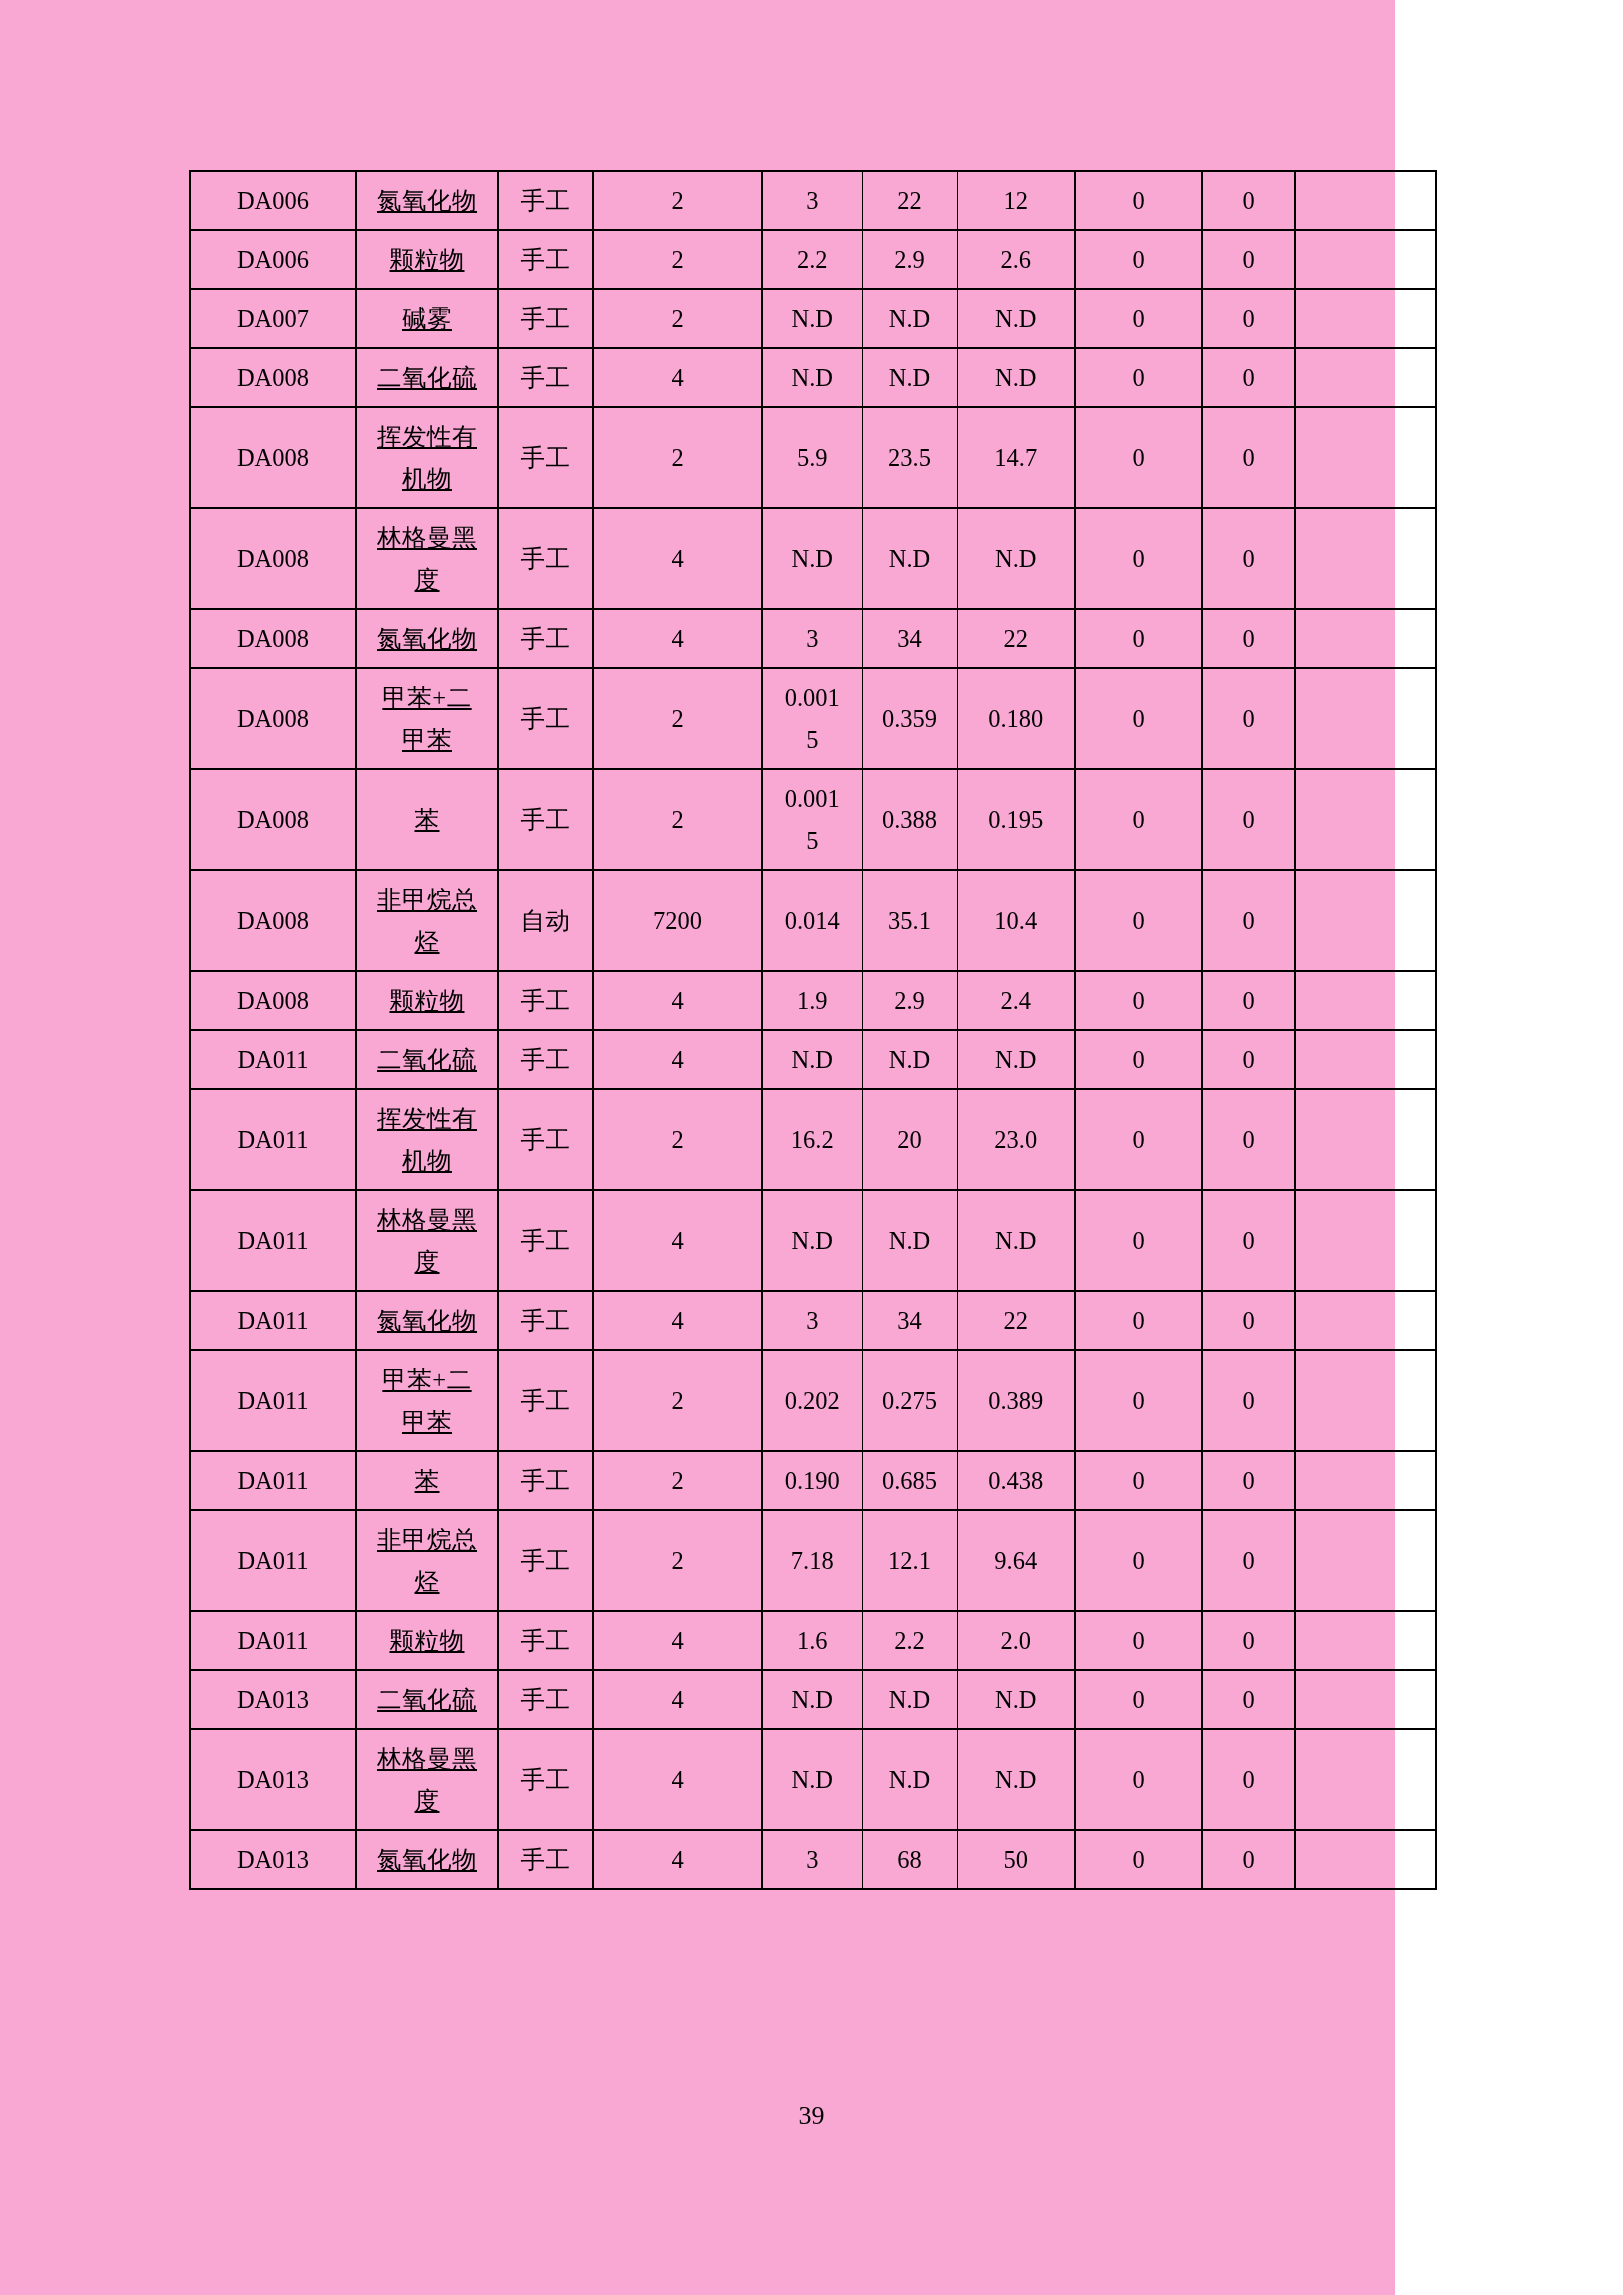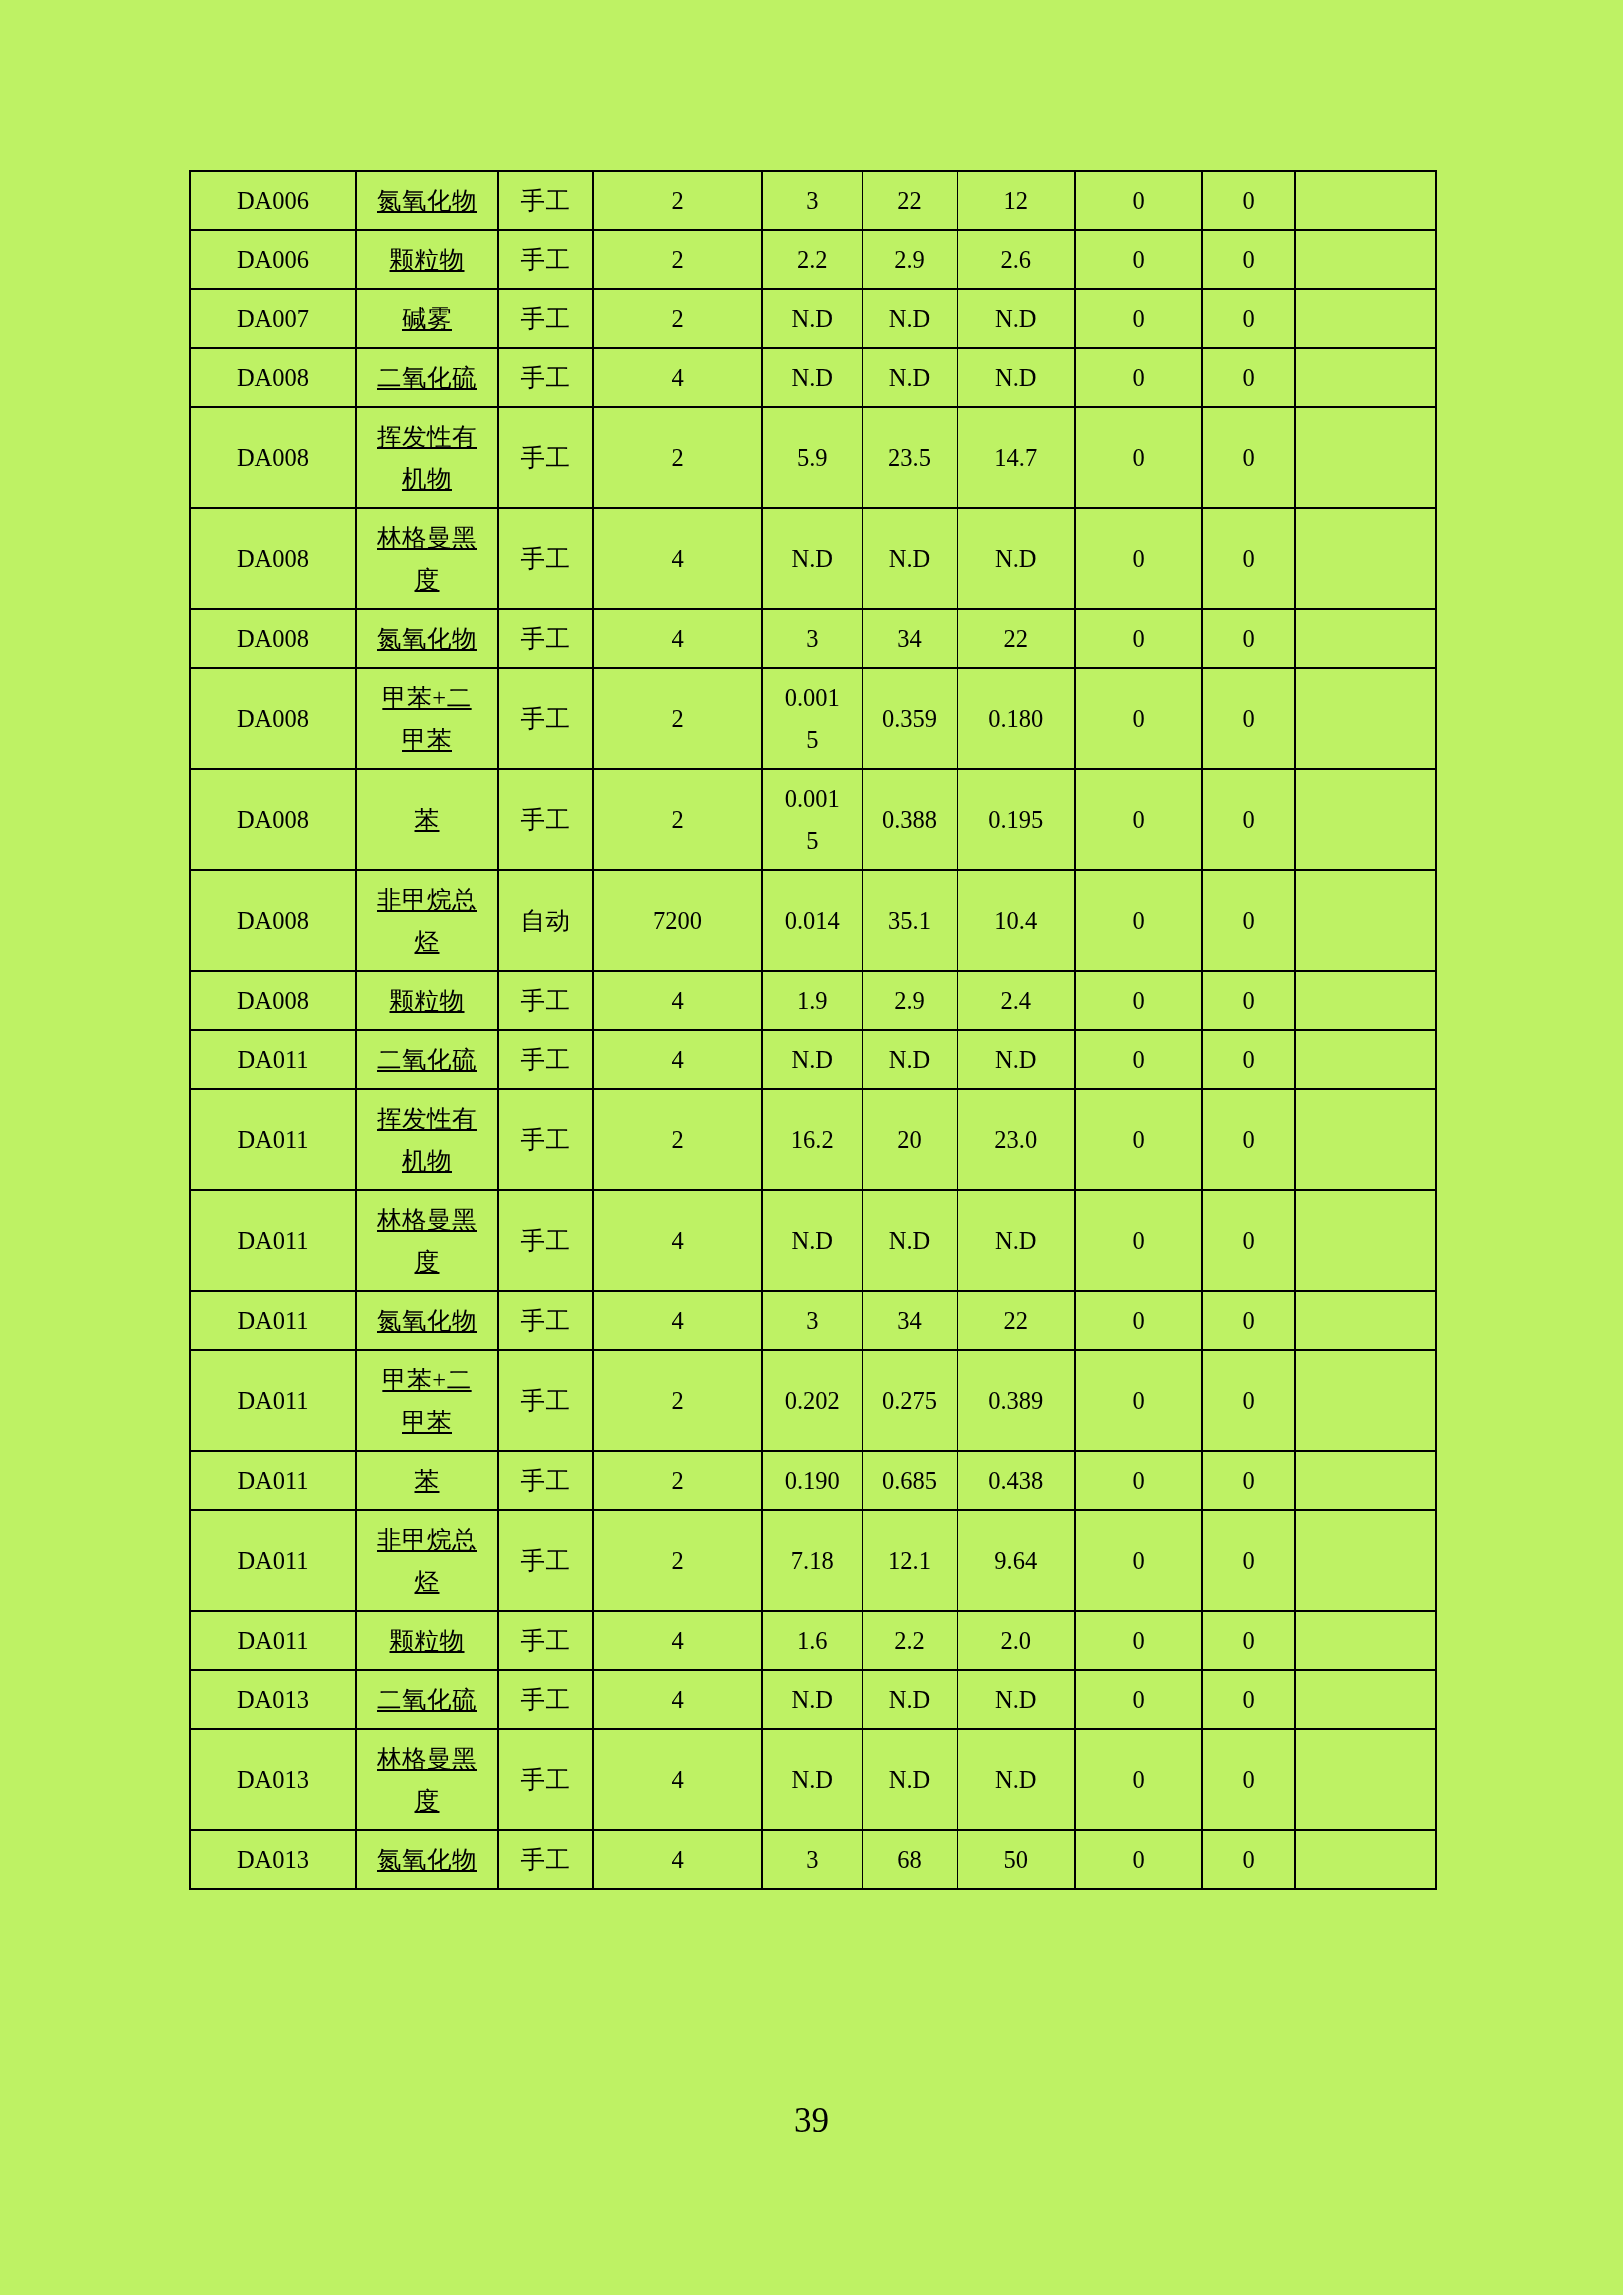--- a/index.html
+++ b/index.html
@@ -1,18 +1,18 @@
 <!DOCTYPE html>
 <html style="font-size:8.2px"><head>
 <meta charset="utf-8">
 <style>
   html, body { margin:0; padding:0; background:#ffffff; }
   body { width:1623px; height:2295px; position:relative; overflow:hidden;
          font-family:"DejaVu Serif","Liberation Serif",serif; color:#000; }
-  #page { position:absolute; left:0; top:0; width:1623px; height:2295px; background:#bef264; }
+  #page { position:absolute; left:0; top:0; width:1395px; height:2295px; background:#f9a8d4; }
   table.data {
     position:absolute; left:189px; top:170px;
     border-collapse:collapse; table-layout:fixed;
     width:1245px;
   }
   table.data td {
     border:2px solid #000;
     text-align:center; vertical-align:middle;
     padding:0 3.1px;
     font-size:24.5px; line-height:42px;
@@ -20,21 +20,21 @@
     overflow:hidden; word-break:break-all;
   }
   table.data td.num { border-left-width:1.5px; border-right-width:1.5px; }
   tr.single td { height:57px; }
   tr.double td { height:99px; }
   td.cjk { font-family:"DejaVu Sans","Liberation Sans",sans-serif; font-size:25.6px; letter-spacing:0.5px; }
   td.cjk .l { display:block;text-decoration:underline; }
   td.wrapnum .l { display:block; }
   #page-number {
     position:absolute; left:786px; top:2101px; width:51px; text-align:center;
-    font-family:"Liberation Serif","DejaVu Serif",serif; font-size:35px;
+    font-family:"Liberation Serif","DejaVu Serif",serif; font-size:26px;
   }
 </style>
 </head>
 <body>
 
 <div id="page">
   <table class="data">
     <colgroup>
       <col style="width:166px">
         <col style="width:142px">

